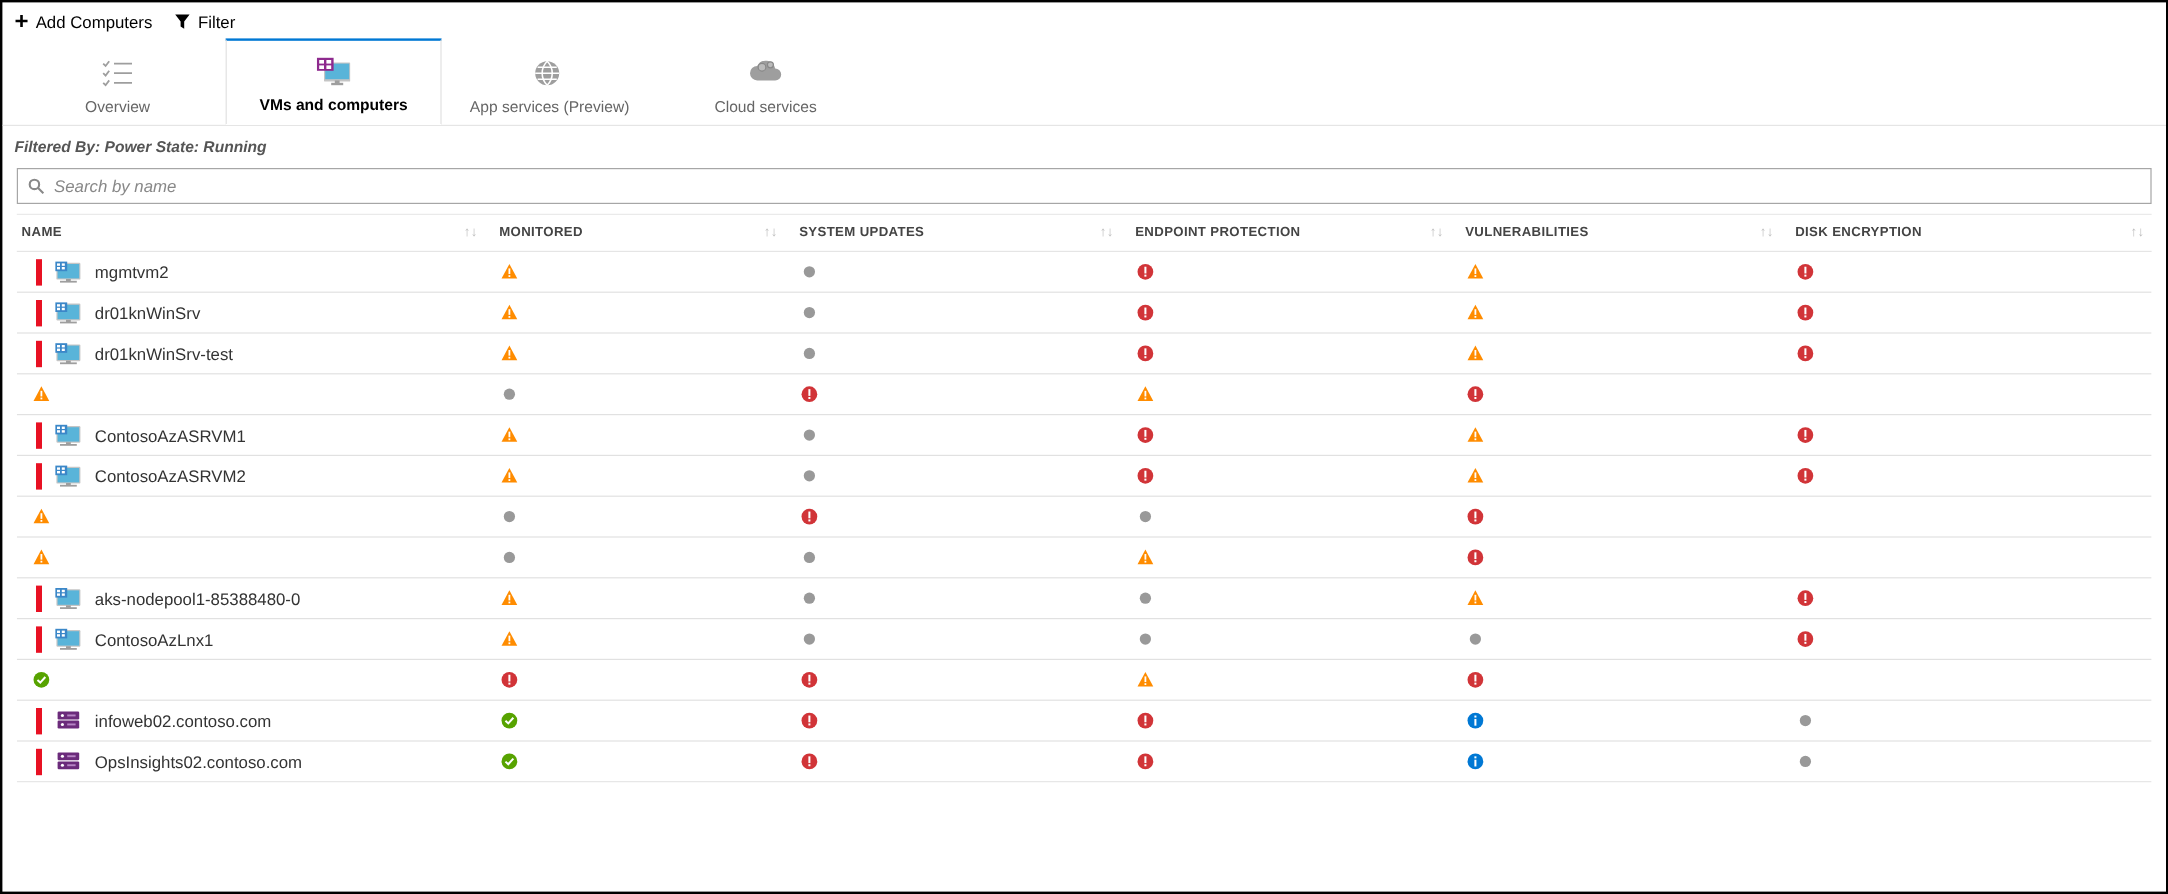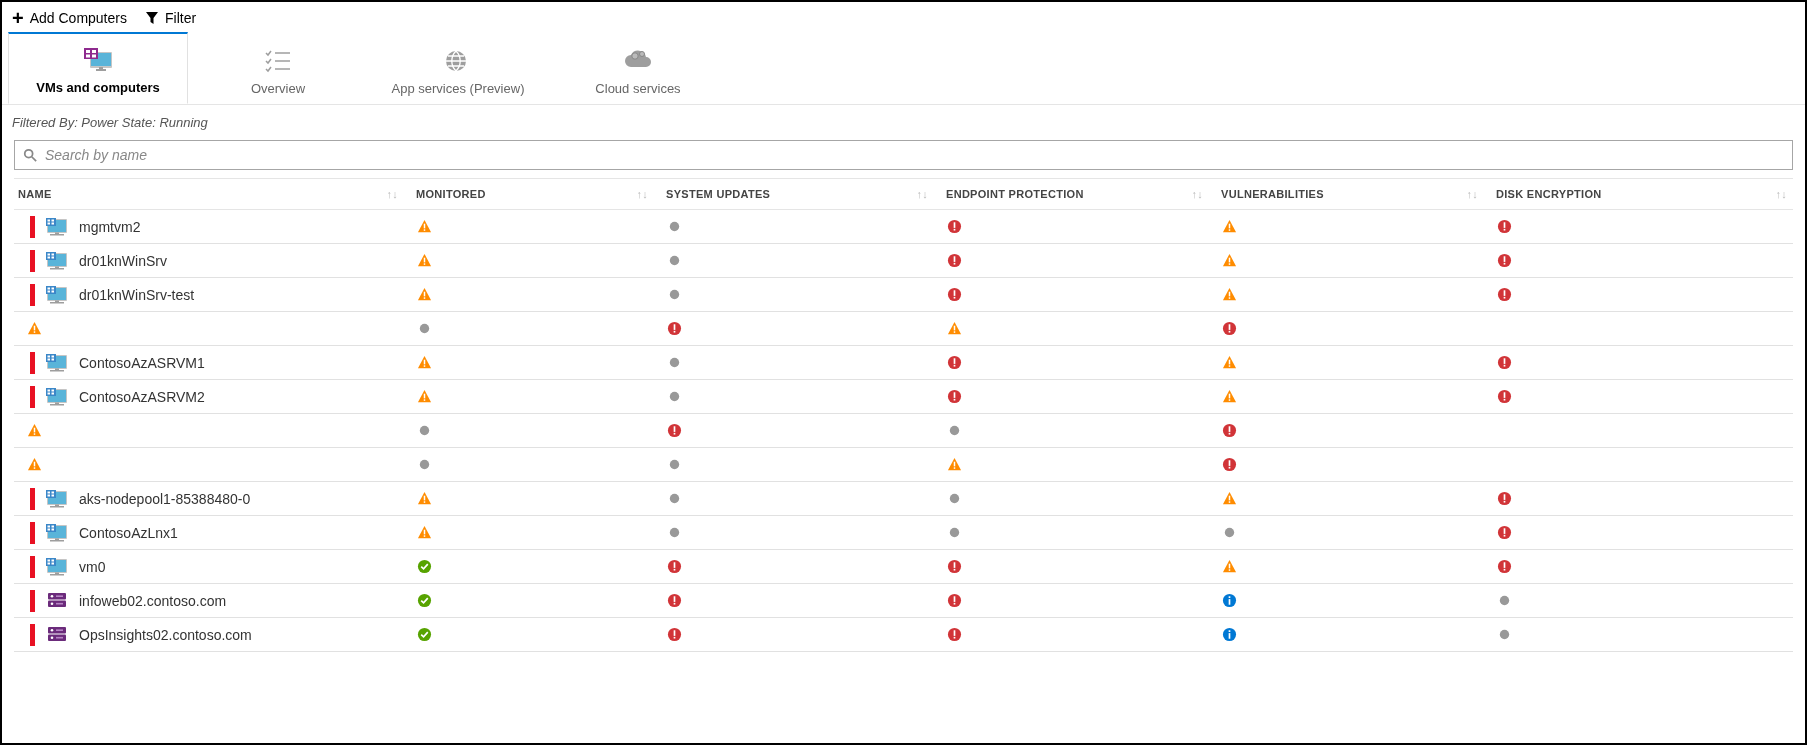--- a/index.html
+++ b/index.html
@@ -33,21 +33,21 @@
   .tabs { display: flex; border-bottom: 1px solid var(--border-light); padding-left: 6px; }
   .tab { width: 180px; height: 72px; display: flex; flex-direction: column; align-items: center; justify-content: flex-end; padding-bottom: 8px; cursor: pointer; gap: 6px; }
   .tab.active { border: 1px solid #e1e1e1; border-top: 2px solid var(--tab-active); border-bottom: 1px solid #fff; margin-bottom: -1px; background: #fff; }
   .tab .lab { font-size: 13px; }
   .tab.active .lab { font-weight: 600; color: #000; }
   .tab .reg { color: #666; }
   .tab-icon { display: flex; align-items: center; justify-content: center; height: 28px; }
   .tab-icon svg { display: block; }
 
   
-  .filter-text { font-style: italic; color: #555; font-size: 13px; padding: 10px 0 10px 10px; }
+  .filter-text { font-style: italic; color: #555; font-size: 13px; padding: 10px 0 10px 10px; font-weight: bold; }
 
   
   .search-wrap { padding: 0 12px 8px 12px; }
   .search { display: flex; align-items: center; border: 1px solid #a6a6a6; height: 30px; padding: 0 8px; gap: 6px; }
   .search input { border: none; outline: none; flex: 1; font-size: 14px; font-style: italic; color: #3b82f6; background: transparent; }
   .search input::placeholder { color: #888; }
   .mag svg { width: 14px; height: 14px; display: block; fill: none; stroke: var(--search-icon); stroke-width: 2; }
 
   
   .table { display: flex; flex-direction: column; flex: 1; overflow: hidden; padding: 0 12px; }
@@ -170,35 +170,35 @@
     <span class="filter-icon">
       <svg viewBox="0 0 14 14">
             <path d="M1 1 L13 1 L8.5 7 L8.5 13 L5.5 11 L5.5 7 Z" fill="#000"></path>
           </svg>
     </span>
     <span>Filter</span>
   </div>
 </div>
 
 <div class="tabs" id="tabs">
+      <div class="tab">
+    <span class="tab-icon">
+      <svg width="28" height="24" viewBox="0 0 28 24">
+            <use href="#ico-tab-list"></use>
+          </svg>
+    </span>
+    <span class="lab reg">Overview</span>
+      </div>
       <div class="tab active">
     <span class="tab-icon">
       <svg width="28" height="24" viewBox="0 0 28 24">
             <use href="#ico-tab-vm"></use>
           </svg>
     </span>
     <span class="lab ">VMs and computers</span>
-      </div>
-      <div class="tab">
-    <span class="tab-icon">
-      <svg width="28" height="24" viewBox="0 0 28 24">
-            <use href="#ico-tab-list"></use>
-          </svg>
-    </span>
-    <span class="lab reg">Overview</span>
       </div>
       <div class="tab">
     <span class="tab-icon">
       <svg width="28" height="24" viewBox="0 0 28 24">
             <use href="#ico-tab-globe"></use>
           </svg>
     </span>
     <span class="lab reg">App services (Preview)</span>
       </div>
       <div class="tab">
@@ -680,29 +680,20 @@
           </div>
     <div class="cell">
             <span class="status-icon">
               <svg width="15" height="15" viewBox="0 0 16 16">
                 <use href="#ico-err"></use>
               </svg>
             </span>
           </div>
         </div>
         <div class="row grid-cols">
-    <div class="cell name-cell">
-      <span class="red-bar"></span>
-      <span class="vm-icon">
-              <svg width="22" height="20" viewBox="0 0 22 20">
-                <use href="#ico-vm"></use>
-              </svg>
-            </span>
-      <span class="name-text">vm0</span>
-    </div>
     <div class="cell">
             <span class="status-icon">
               <svg width="15" height="15" viewBox="0 0 16 16">
                 <use href="#ico-ok"></use>
               </svg>
             </span>
           </div>
     <div class="cell">
             <span class="status-icon">
               <svg width="15" height="15" viewBox="0 0 16 16">

